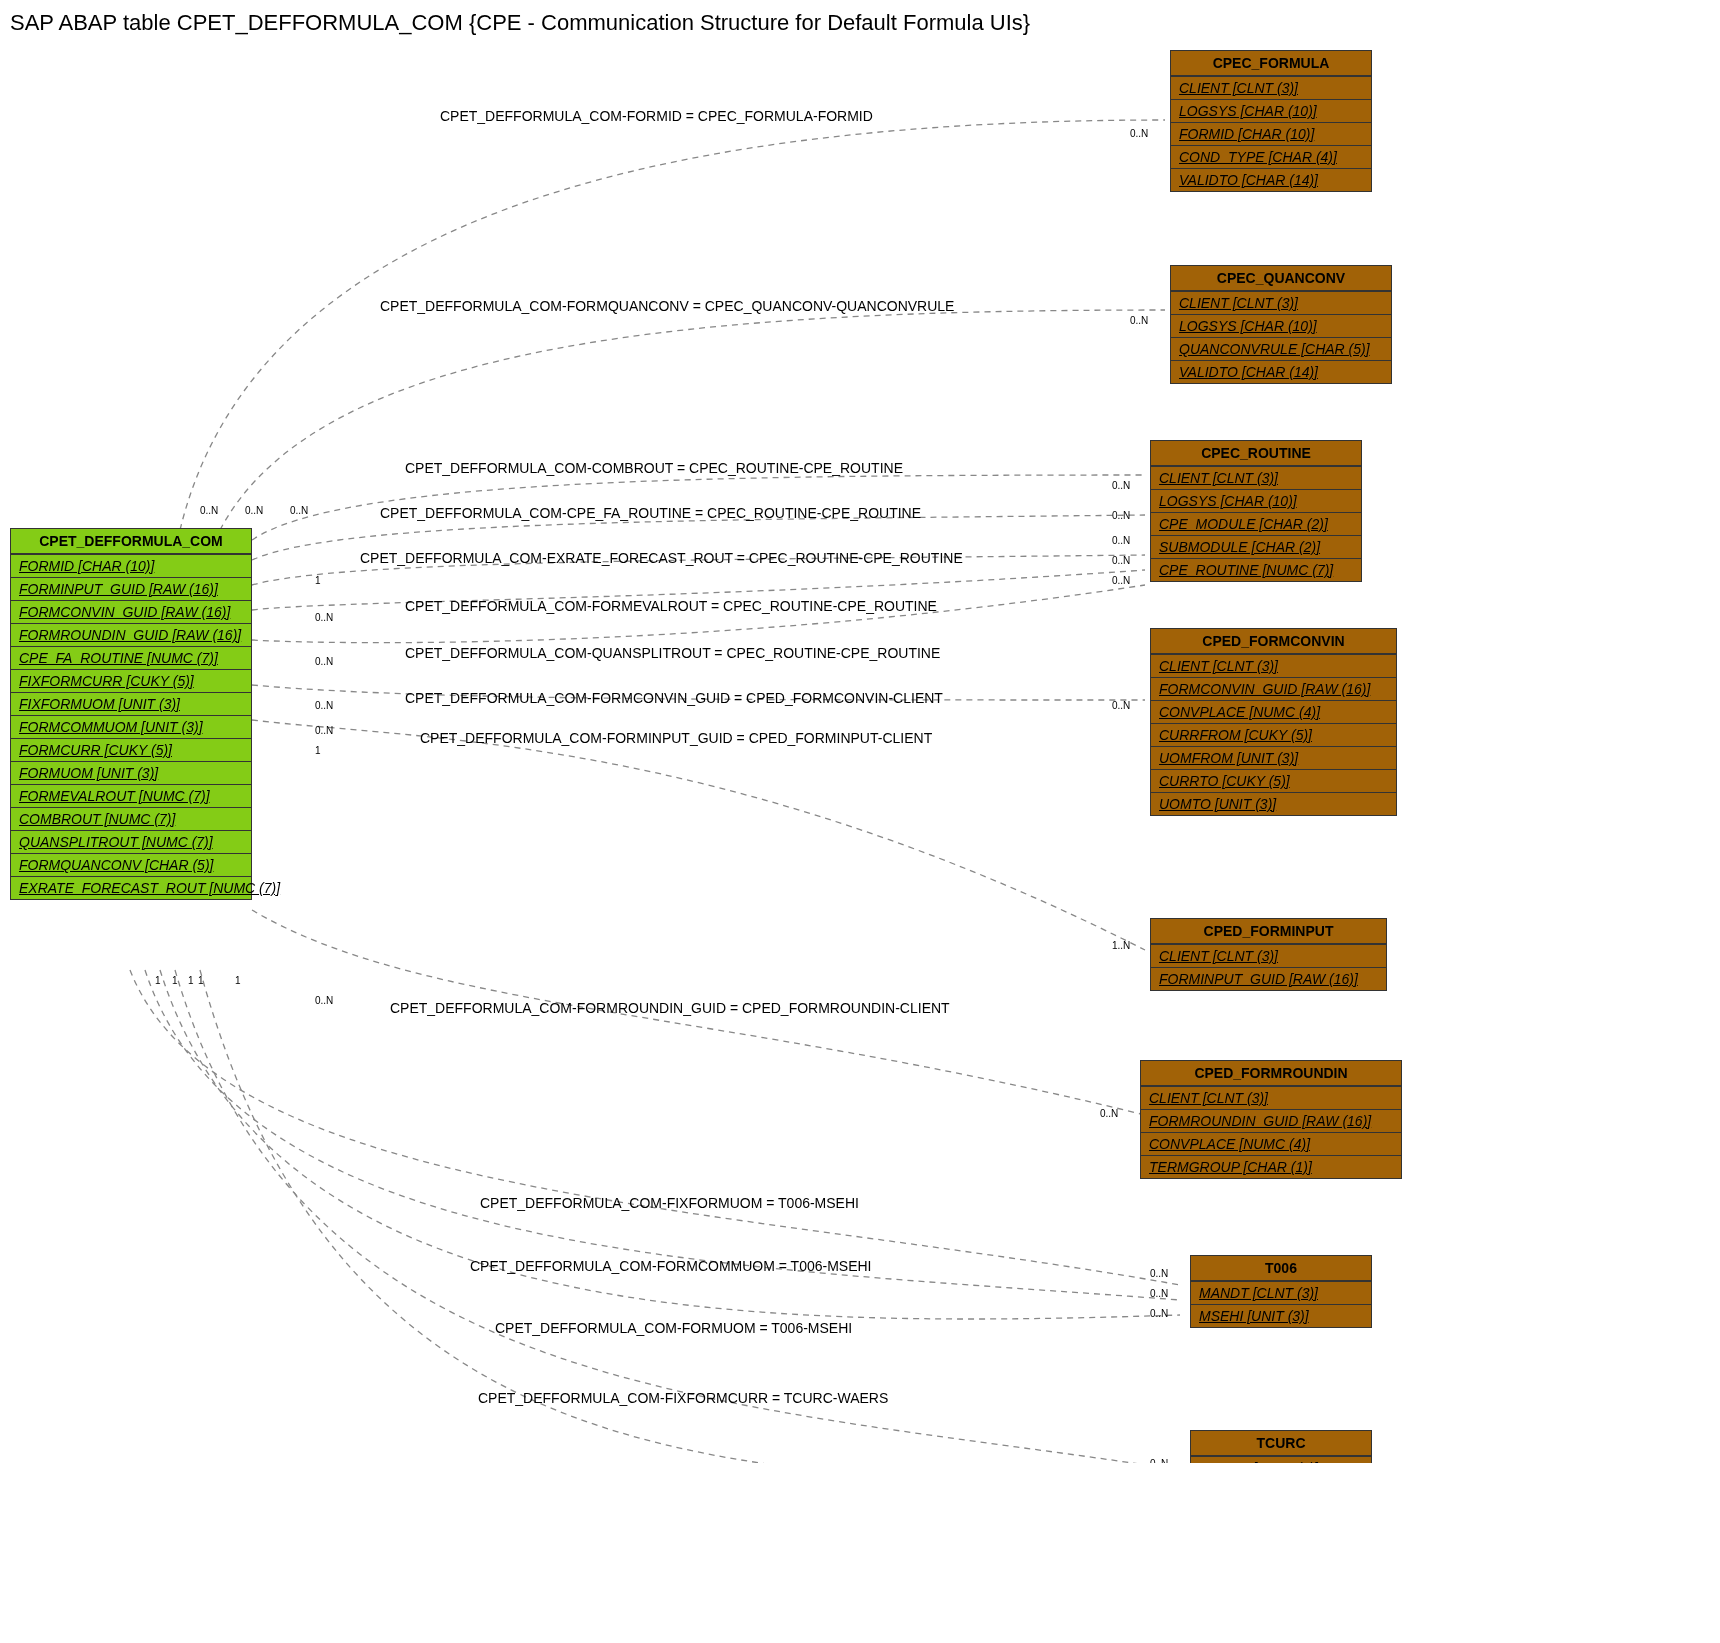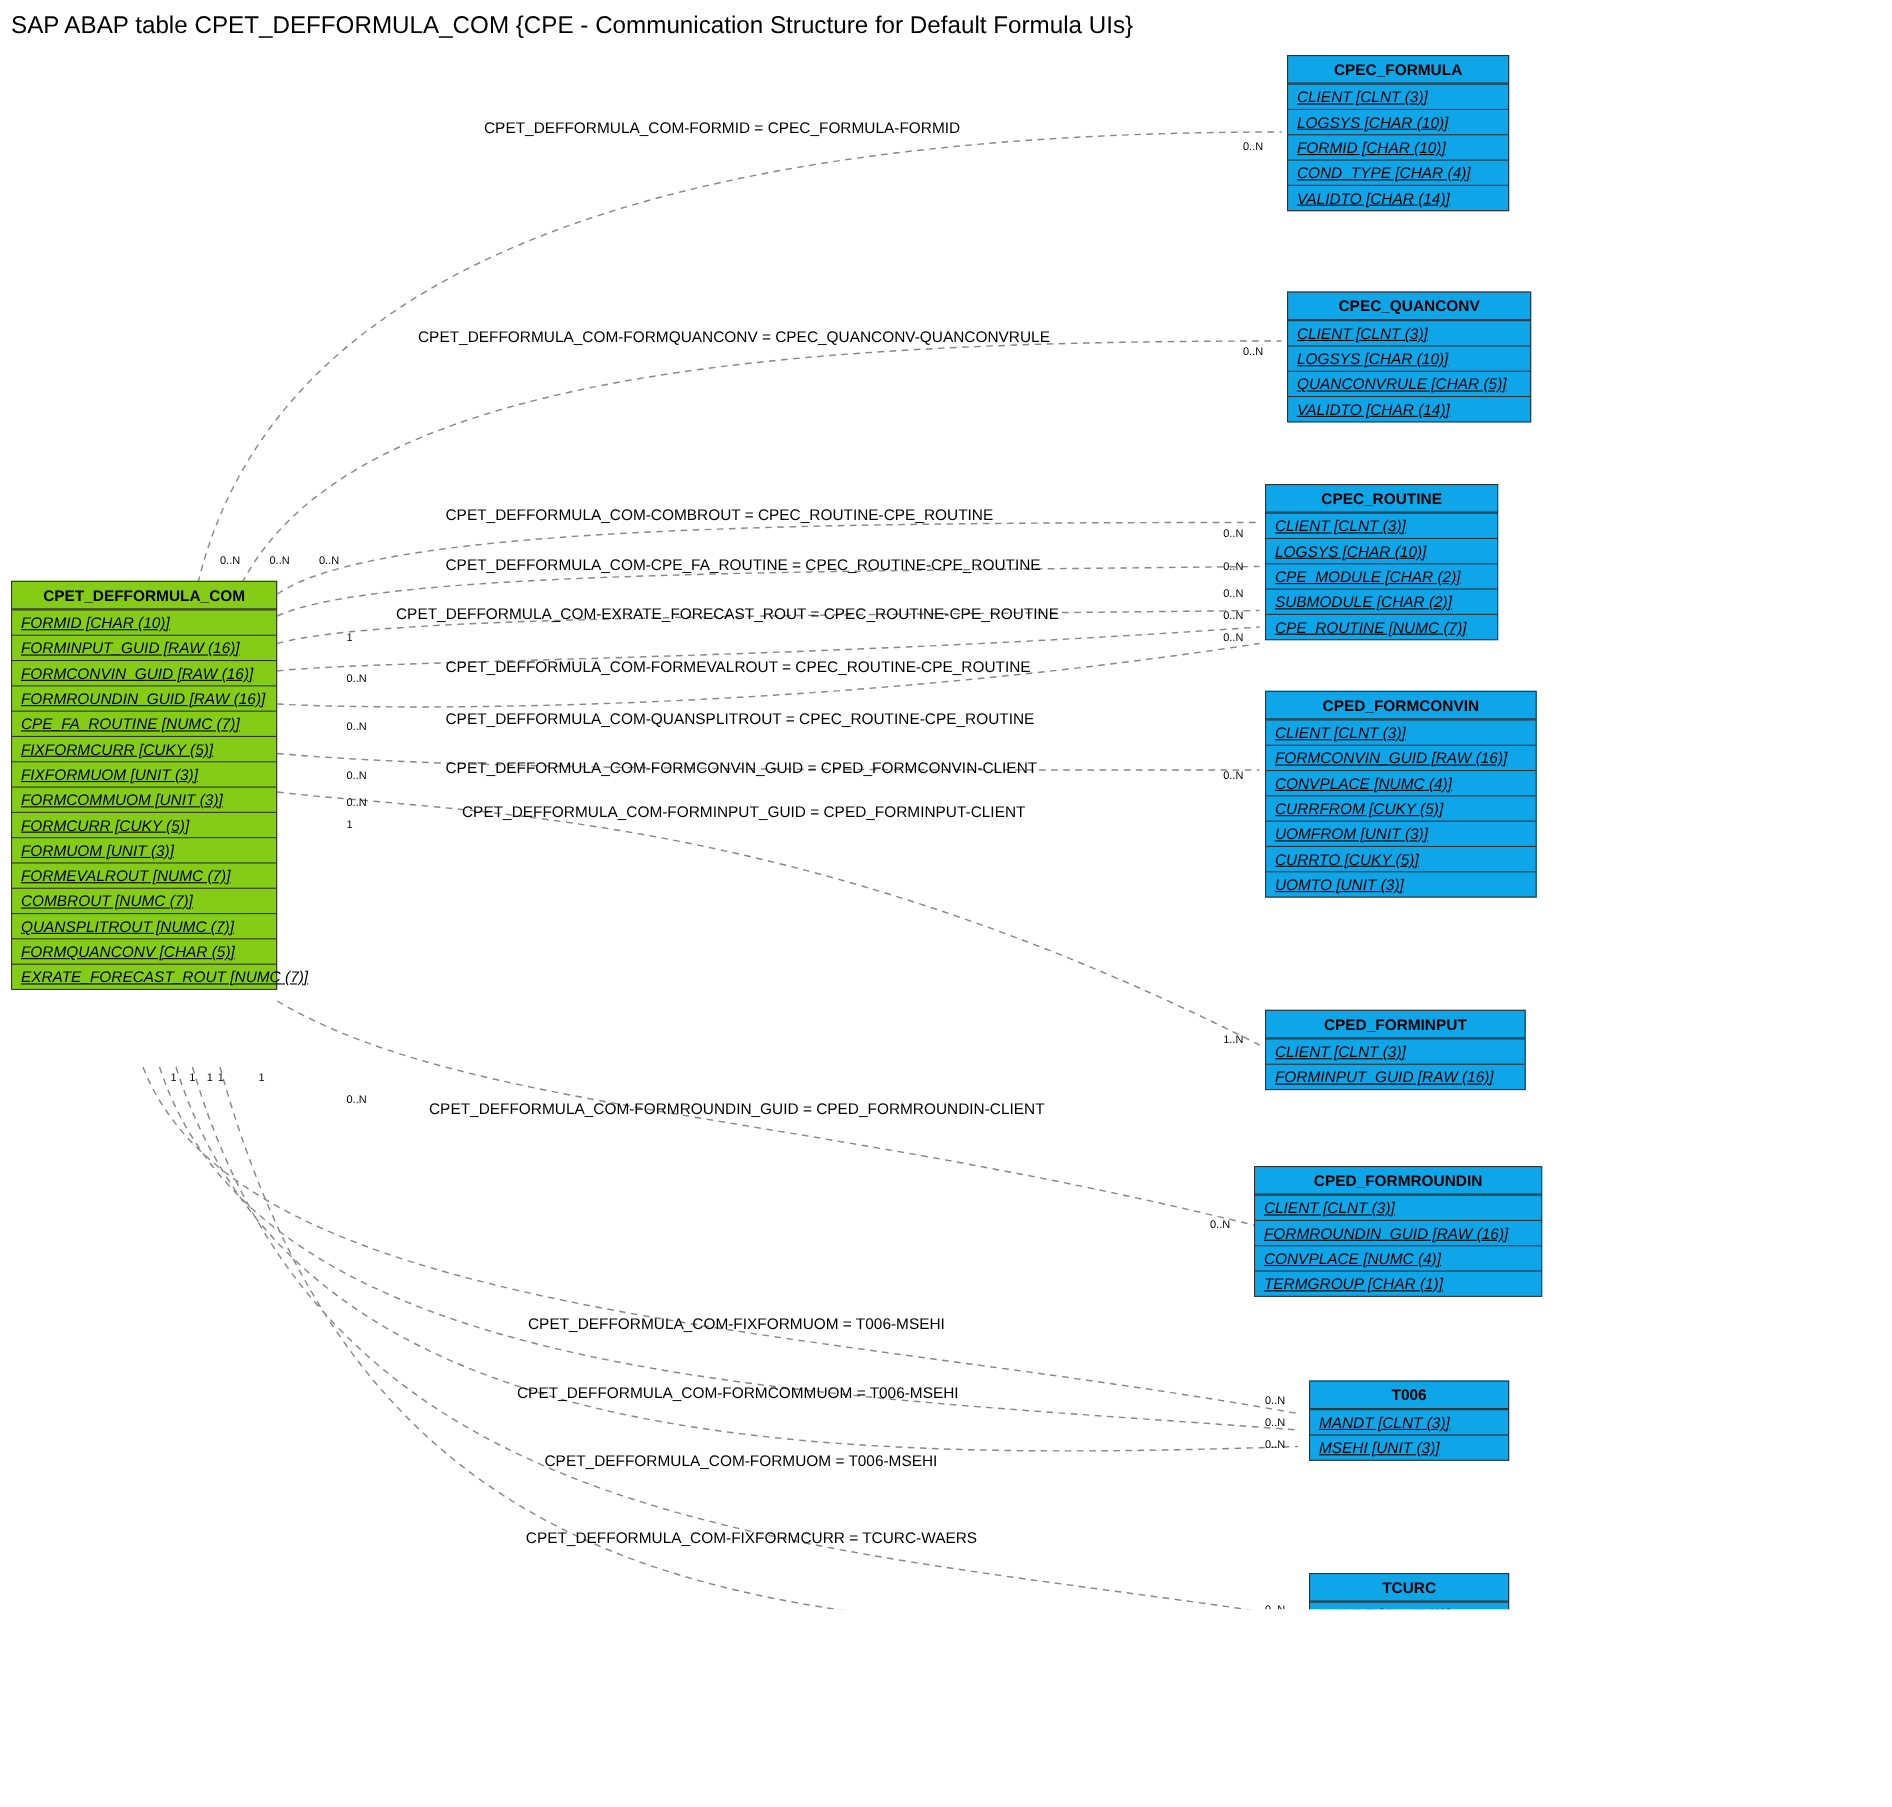--- a/index.html
+++ b/index.html
@@ -2,21 +2,21 @@
 <html><head>
 <meta charset="utf-8">
 <style>
 html,body{margin:0;padding:0;background:#fff;font-family:Verdana,Geneva,sans-serif;font-size:14px;color:#000}
 .canvas{position:relative;width:1720px;height:1463px}
 .title{position:absolute;left:10px;top:10px;font-size:22px}
 .table{position:absolute;border:1px solid #333;min-width:180px}
 .table .hdr{font-weight:bold;text-align:center;padding:4px 8px;border-bottom:1px solid #333}
 .table .row{padding:3px 8px;border-top:1px solid #333;font-style:italic;text-decoration:underline;white-space:nowrap}
 .main{background:#84cc16}
-.ref{background:#0ea5e9}
+.ref{background:#a16207}
 .rel-label{position:absolute;white-space:nowrap;font-size:14px}
 .card-label{position:absolute;font-size:10px}
 svg{position:absolute;left:0;top:0}
 </style>
 </head>
 <body>
 
 <div class="canvas">
   <div class="title">SAP ABAP table CPET_DEFFORMULA_COM {CPE - Communication Structure for Default Formula UIs}</div>
 
@@ -137,21 +137,21 @@
       <div class="hdr">TCURC</div>
       <div class="fields">
         <div class="row">MANDT [CLNT (3)]</div>
         <div class="row">WAERS [CUKY (5)]</div>
       </div>
     </div>
 
   <div class="rel-label" style="left:440px;top:108px">CPET_DEFFORMULA_COM-FORMID = CPEC_FORMULA-FORMID</div>
   <div class="rel-label" style="left:380px;top:298px">CPET_DEFFORMULA_COM-FORMQUANCONV = CPEC_QUANCONV-QUANCONVRULE</div>
   <div class="rel-label" style="left:405px;top:460px">CPET_DEFFORMULA_COM-COMBROUT = CPEC_ROUTINE-CPE_ROUTINE</div>
-  <div class="rel-label" style="left:405px;top:505px">CPET_DEFFORMULA_COM-CPE_FA_ROUTINE = CPEC_ROUTINE-CPE_ROUTINE</div>
+  <div class="rel-label" style="left:380px;top:505px">CPET_DEFFORMULA_COM-CPE_FA_ROUTINE = CPEC_ROUTINE-CPE_ROUTINE</div>
   <div class="rel-label" style="left:360px;top:550px">CPET_DEFFORMULA_COM-EXRATE_FORECAST_ROUT = CPEC_ROUTINE-CPE_ROUTINE</div>
   <div class="rel-label" style="left:405px;top:598px">CPET_DEFFORMULA_COM-FORMEVALROUT = CPEC_ROUTINE-CPE_ROUTINE</div>
   <div class="rel-label" style="left:405px;top:645px">CPET_DEFFORMULA_COM-QUANSPLITROUT = CPEC_ROUTINE-CPE_ROUTINE</div>
   <div class="rel-label" style="left:405px;top:690px">CPET_DEFFORMULA_COM-FORMCONVIN_GUID = CPED_FORMCONVIN-CLIENT</div>
   <div class="rel-label" style="left:420px;top:730px">CPET_DEFFORMULA_COM-FORMINPUT_GUID = CPED_FORMINPUT-CLIENT</div>
   <div class="rel-label" style="left:390px;top:1000px">CPET_DEFFORMULA_COM-FORMROUNDIN_GUID = CPED_FORMROUNDIN-CLIENT</div>
   <div class="rel-label" style="left:480px;top:1195px">CPET_DEFFORMULA_COM-FIXFORMUOM = T006-MSEHI</div>
   <div class="rel-label" style="left:470px;top:1258px">CPET_DEFFORMULA_COM-FORMCOMMUOM = T006-MSEHI</div>
   <div class="rel-label" style="left:495px;top:1320px">CPET_DEFFORMULA_COM-FORMUOM = T006-MSEHI</div>
   <div class="rel-label" style="left:478px;top:1390px">CPET_DEFFORMULA_COM-FIXFORMCURR = TCURC-WAERS</div>

